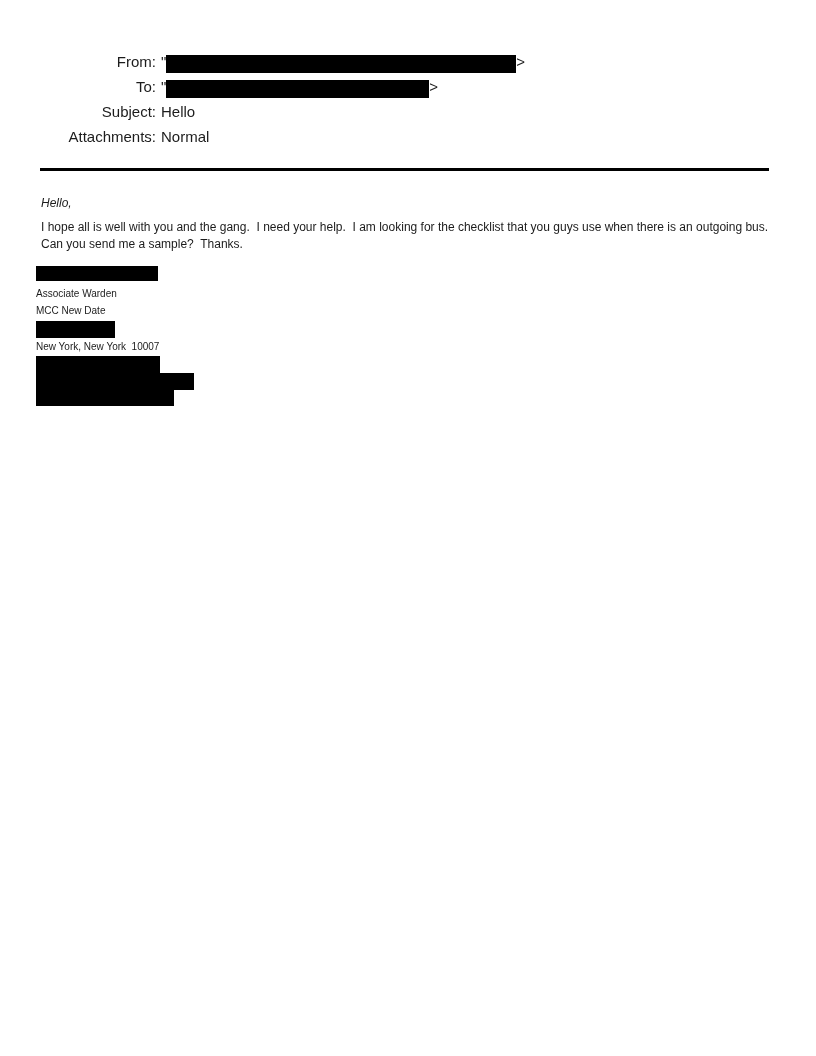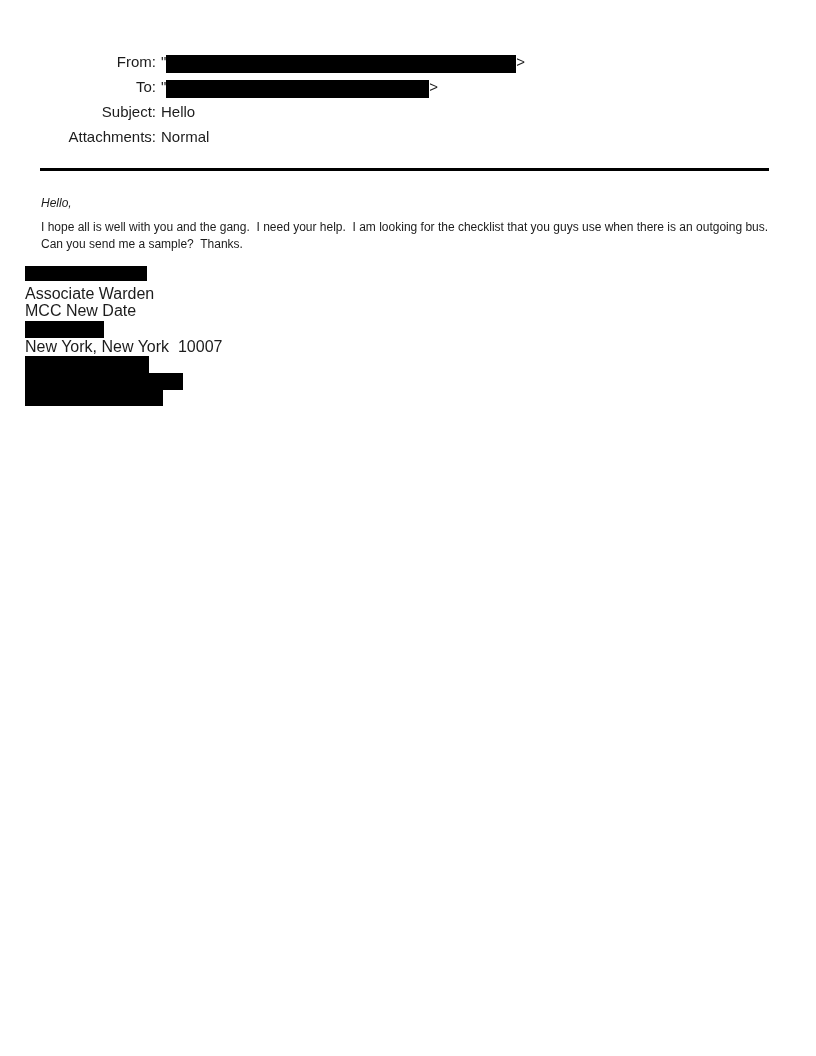--- a/index.html
+++ b/index.html
@@ -68,22 +68,22 @@
     margin-top: 24px;
     white-space: pre-wrap;
     font-style: italic;
   }
   .para {
     margin-top: 7px;
     white-space: pre-wrap;
   }
   
   .signature {
-    margin-left: 25px;
-    font-size: 16px;
+    margin-left: 36px;
+    font-size: 10px;
     line-height: 17px;
   }
   .sig-line {
     white-space: pre-wrap;
   }
   .bar-name {
     display: block;
     width: 122px;
     height: 15px;
     margin-top: 13px;

